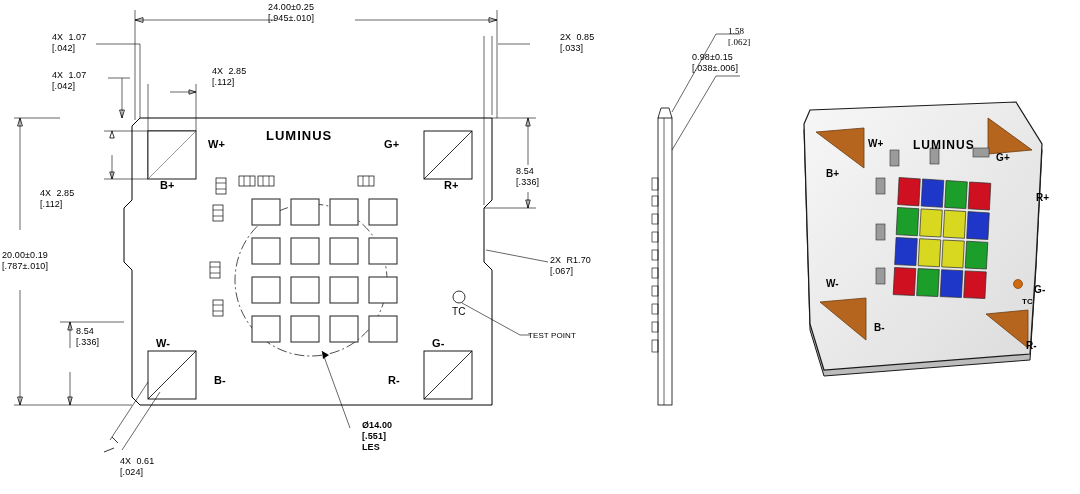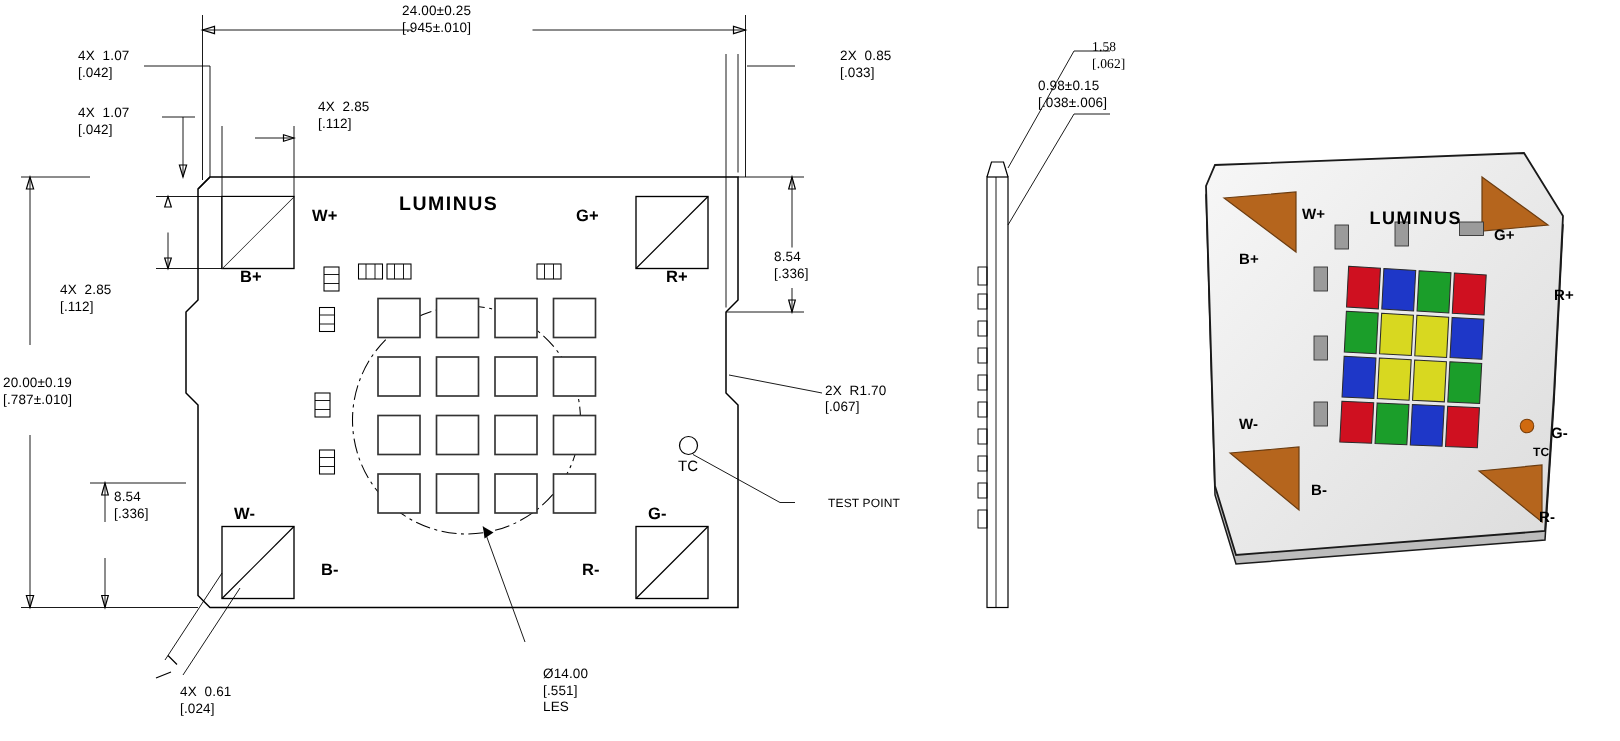--- a/index.html
+++ b/index.html
@@ -24,21 +24,21 @@
   .lbl {
     position: absolute;
     font-size: 9px;
     line-height: 11px;
     color: #000;
     white-space: pre;
     letter-spacing: 0.1px;
   }
   .lbl.big { font-size: 13px; font-weight: 700; letter-spacing: 1px; }
   .lbl.pad { font-size: 11px; font-weight: 700; }
-  .lbl.small { font-size: 8px; line-height: 10px; margin-left: 24px; }
+  .lbl.small { font-size: 8px; line-height: 10px; }
   svg { position: absolute; left: 0; top: 0; }
   .ln { stroke: #000; stroke-width: 0.8; fill: none; }
   .ln-thin { stroke: #000; stroke-width: 0.6; fill: none; }
   .ln-dash { stroke: #000; stroke-width: 0.7; fill: none; stroke-dasharray: 10 3 2 3; }
   .body-fill { fill: #ffffff; stroke: #000; stroke-width: 1; }
   .pad-tri { fill: #ffffff; stroke: #000; stroke-width: 0.9; }
   .die-sq { fill: #ffffff; stroke: #333; stroke-width: 1.1; }
   .zener { fill: #ffffff; stroke: #000; stroke-width: 0.7; }
 </style>
 </head>
@@ -227,21 +227,21 @@
   <div class="lbl" style="left:528px; top:32px;margin-left:32px;">2X  0.85
 [.033]</div>
   <div class="lbl" style="left:516px; top:166px;">8.54
 [.336]</div>
   <div class="lbl" style="left:76px; top:326px;">8.54
 [.336]</div>
   <div class="lbl" style="left:550px; top:255px;">2X  R1.70
 [.067]</div>
   <div class="lbl" style="left:120px; top:456px;">4X  0.61
 [.024]</div>
-  <div class="lbl" style="left:362px; top:444px;">Ø14.00
+  <div class="lbl" style="left:362px; top:420px;font-weight:bold;">Ø14.00
 [.551]
 LES</div>
   <div class="lbl small" style="left:528px; top:331px;">TEST POINT</div>
   <div class="lbl" style="left:452px; top:306px; font-size:10px;">TC</div>
 
   <div class="lbl big" style="left:266px; top:130px;">LUMINUS</div>
 
   <div class="lbl pad" style="left:208px; top:139px;">W+</div>
   <div class="lbl pad" style="left:384px; top:139px;">G+</div>
   <div class="lbl pad" style="left:160px; top:180px;">B+</div>

